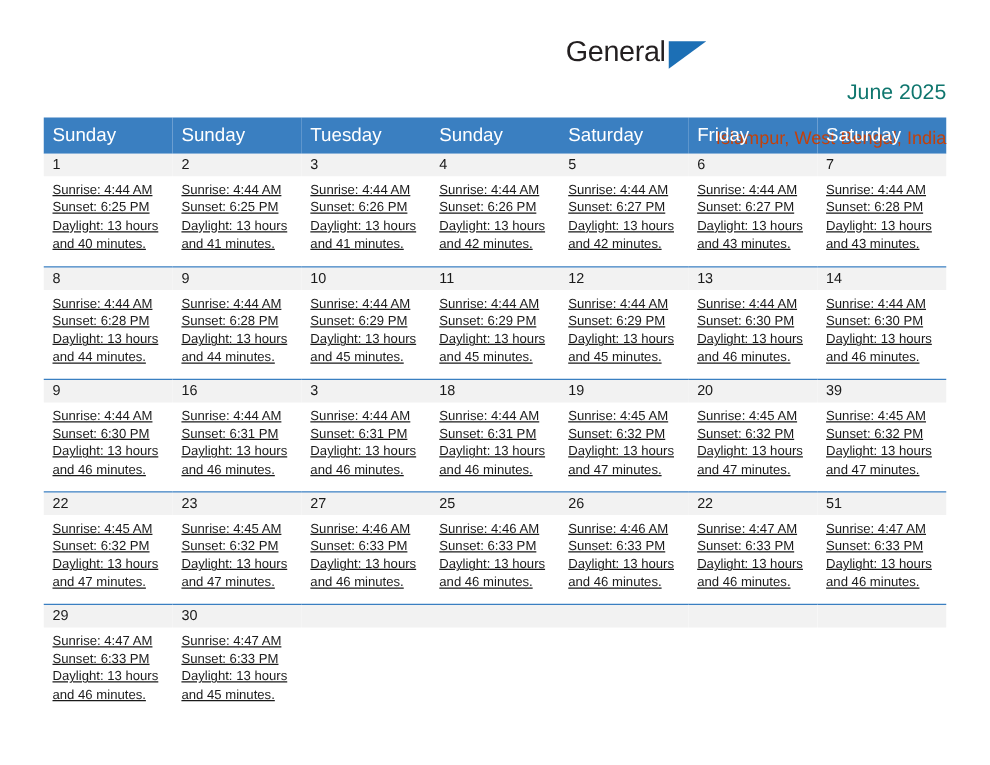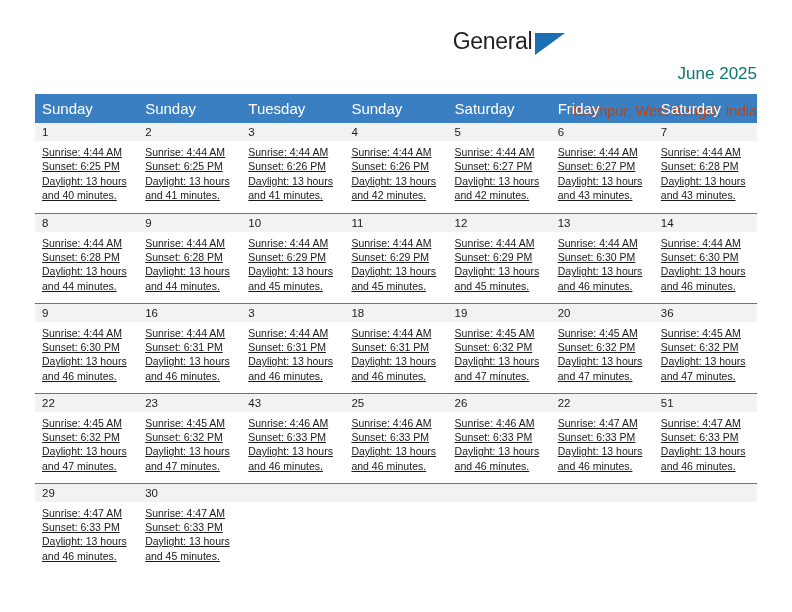--- a/index.html
+++ b/index.html
@@ -341,21 +341,21 @@
             <td class="day">
               <div class="daynum-band">20</div>
               <div class="daycontent">
                 <div>Sunrise: 4:45 AM</div>
                 <div>Sunset: 6:32 PM</div>
                 <div>Daylight: 13 hours</div>
                 <div>and 47 minutes.</div>
               </div>
             </td>
             <td class="day">
-              <div class="daynum-band">36</div>
+              <div class="daynum-band">39</div>
               <div class="daycontent">
                 <div>Sunrise: 4:45 AM</div>
                 <div>Sunset: 6:32 PM</div>
                 <div>Daylight: 13 hours</div>
                 <div>and 47 minutes.</div>
               </div>
             </td>
           </tr>
           <tr>
             <td class="day">
@@ -370,21 +370,21 @@
             <td class="day">
               <div class="daynum-band">23</div>
               <div class="daycontent">
                 <div>Sunrise: 4:45 AM</div>
                 <div>Sunset: 6:32 PM</div>
                 <div>Daylight: 13 hours</div>
                 <div>and 47 minutes.</div>
               </div>
             </td>
             <td class="day">
-              <div class="daynum-band">43</div>
+              <div class="daynum-band">27</div>
               <div class="daycontent">
                 <div>Sunrise: 4:46 AM</div>
                 <div>Sunset: 6:33 PM</div>
                 <div>Daylight: 13 hours</div>
                 <div>and 46 minutes.</div>
               </div>
             </td>
             <td class="day">
               <div class="daynum-band">25</div>
               <div class="daycontent">

